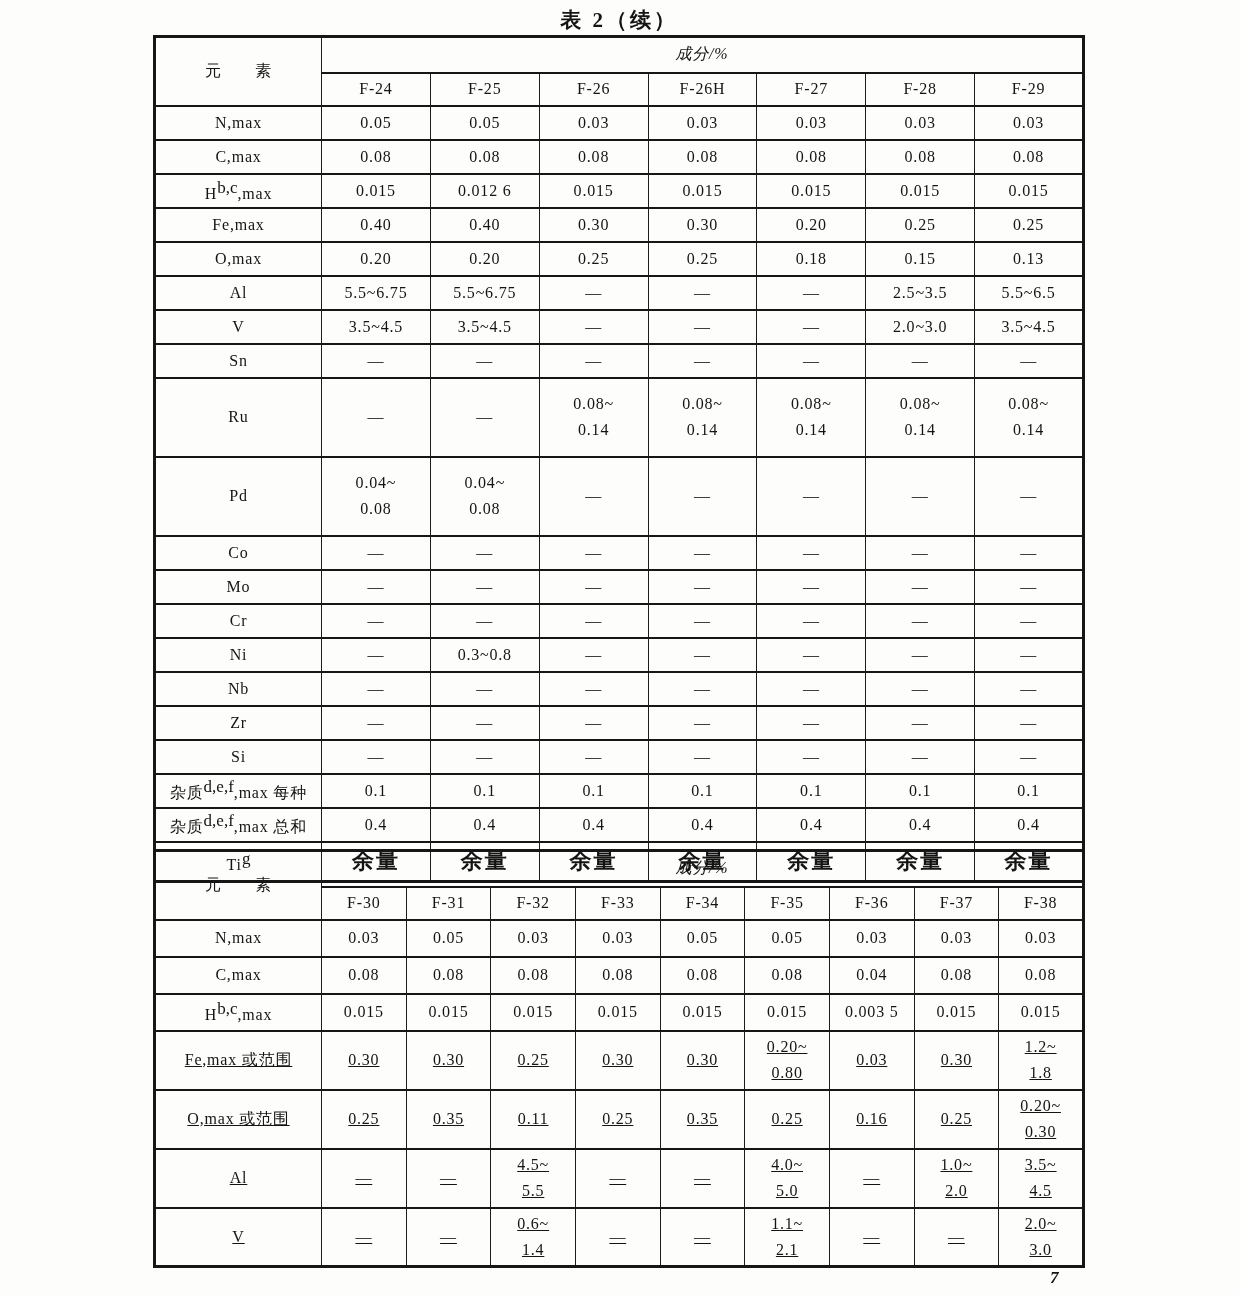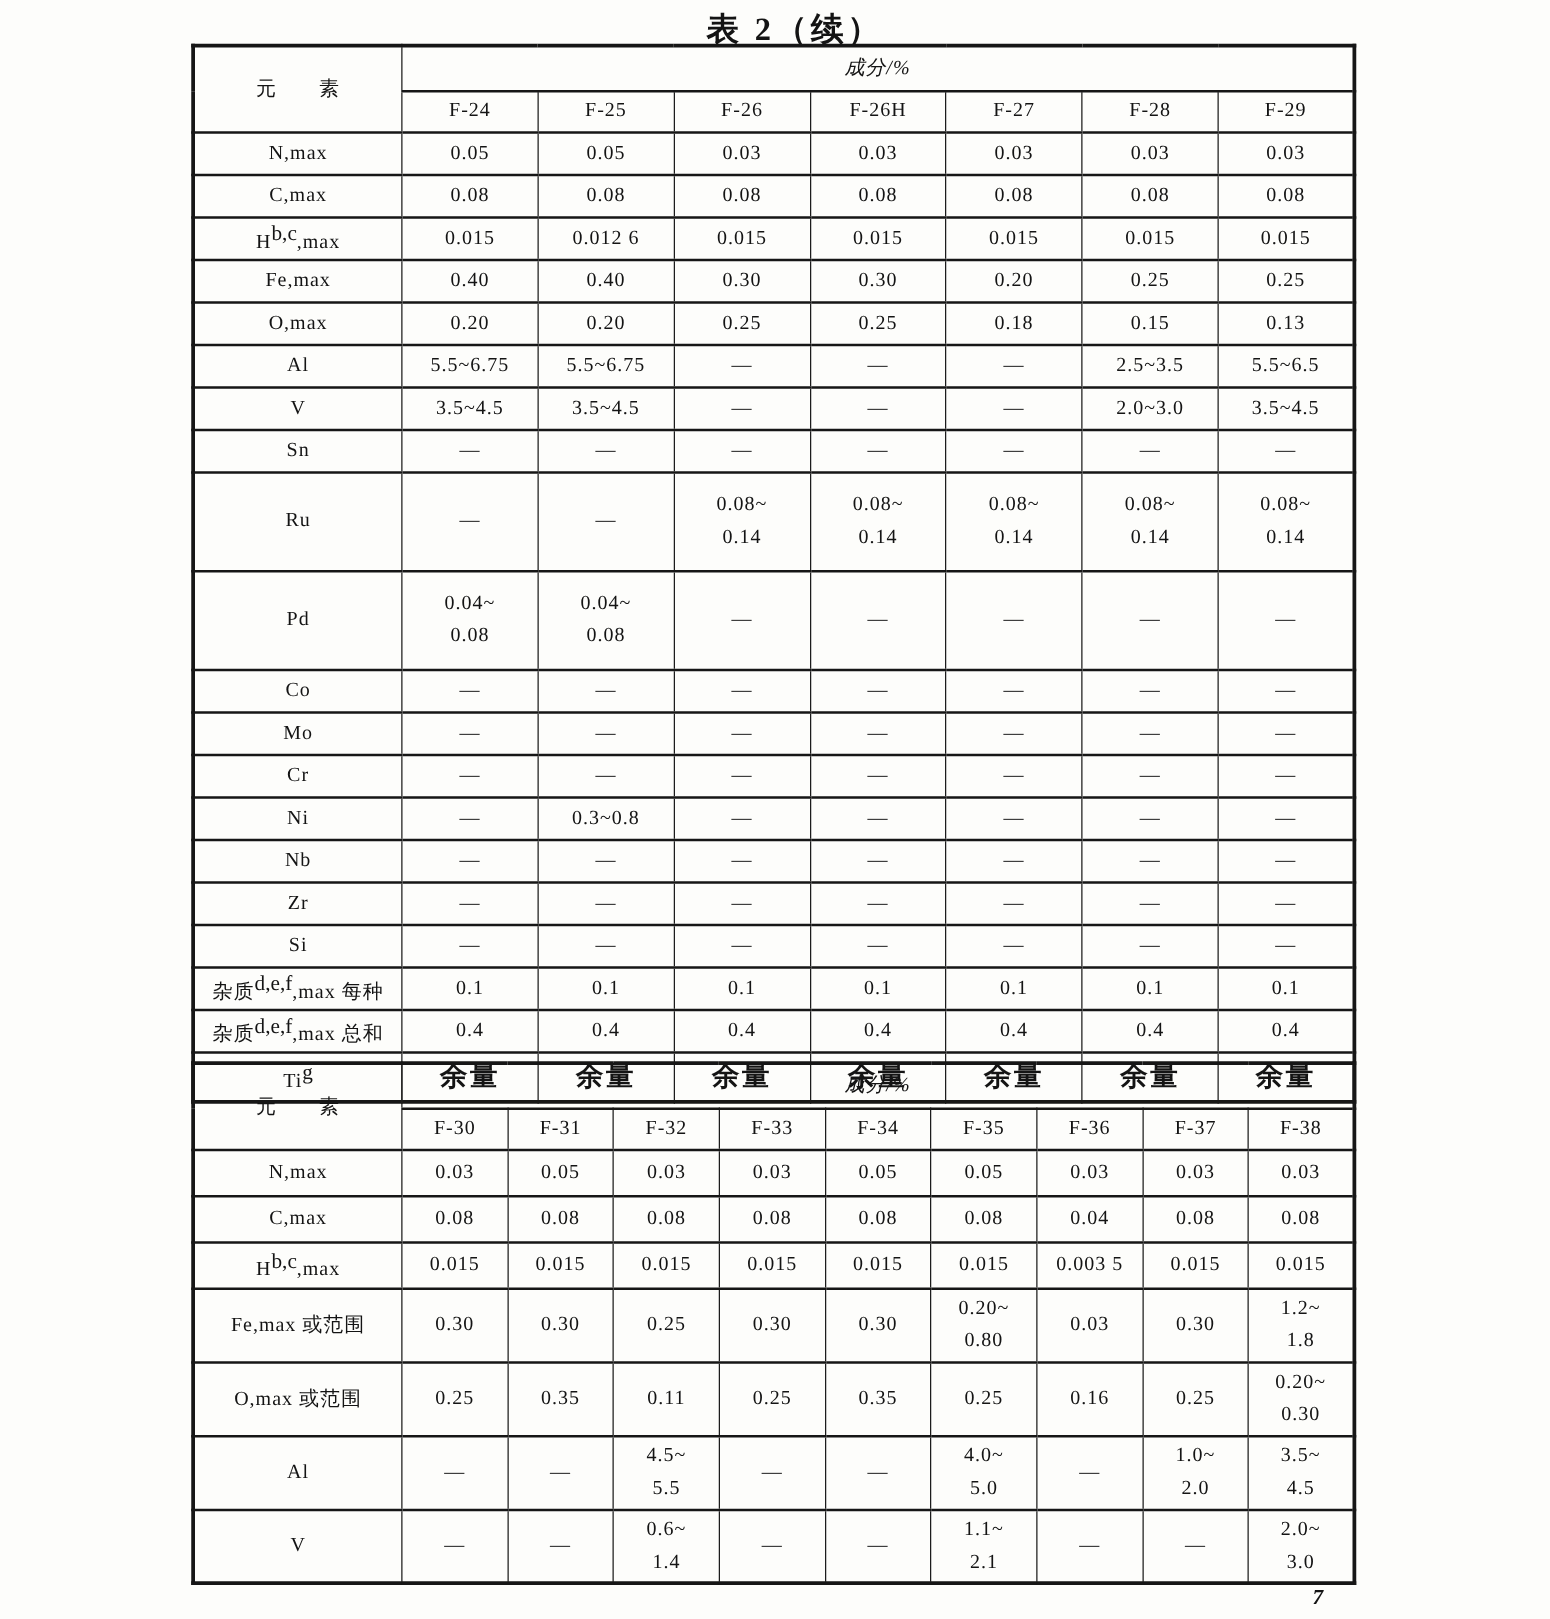--- a/index.html
+++ b/index.html
@@ -6,23 +6,23 @@
   body{background:#ffffff;}
   .page{
     position:relative;
     width:1240px;height:1295px;
     background:#fdfdfb;
     font-family:"Liberation Serif","DejaVu Serif",serif;
     color:#141414;
     overflow:hidden;
   }
   .doc-title{
-    position:absolute;top:6px;left:170px;width:932px;
+    position:absolute;top:6px;left:153px;width:932px;
     text-align:center;
-    font-weight:bold;font-size:26px;letter-spacing:3px;
+    font-weight:bold;font-size:21px;letter-spacing:3px;
   }
   table.tbl{
     position:absolute;left:153px;
     width:932px;
     border-collapse:collapse;table-layout:fixed;
     border:3px solid #161616;
   }
   #t0{top:35px;}
   #t1{top:849px;}
   .tbl th,.tbl td{
@@ -35,21 +35,21 @@
     font-weight:normal;
     font-size:16px;
     letter-spacing:0.8px;
   }
   .tbl tr.h1{height:36px;}
   .tbl tr.h2{height:33px;padding-left:36px;}
   #t0 tr.single{height:34px;}
   #t0 tr.tall{height:79px;}
   #t0 tr.balance{height:40px;padding-left:20px;}
   #t1 tr.single{height:37px;}
-  #t1 tr.tall{height:59px;}
+  #t1 tr.tall{height:59px;text-decoration:underline;}
   .el-h{font-weight:bold;font-size:18px;font-family:Liberation Mono, monospace;}
   .comp-h{font-weight:bold;font-size:18px;letter-spacing:1px;font-style:italic;}
   .col-h{font-size:17px;letter-spacing:1px;}
   .el{font-size:16.5px;}
   .el sup{font-size:17px;letter-spacing:0;}
   td.val{white-space:pre-line;line-height:26px;}
   tr.balance td.val{font-weight:bold;font-size:22px;letter-spacing:2px;}
   .page-number{
     position:absolute;top:1268px;left:1050px;
     font-size:17px;font-style:italic;font-weight:bold;

